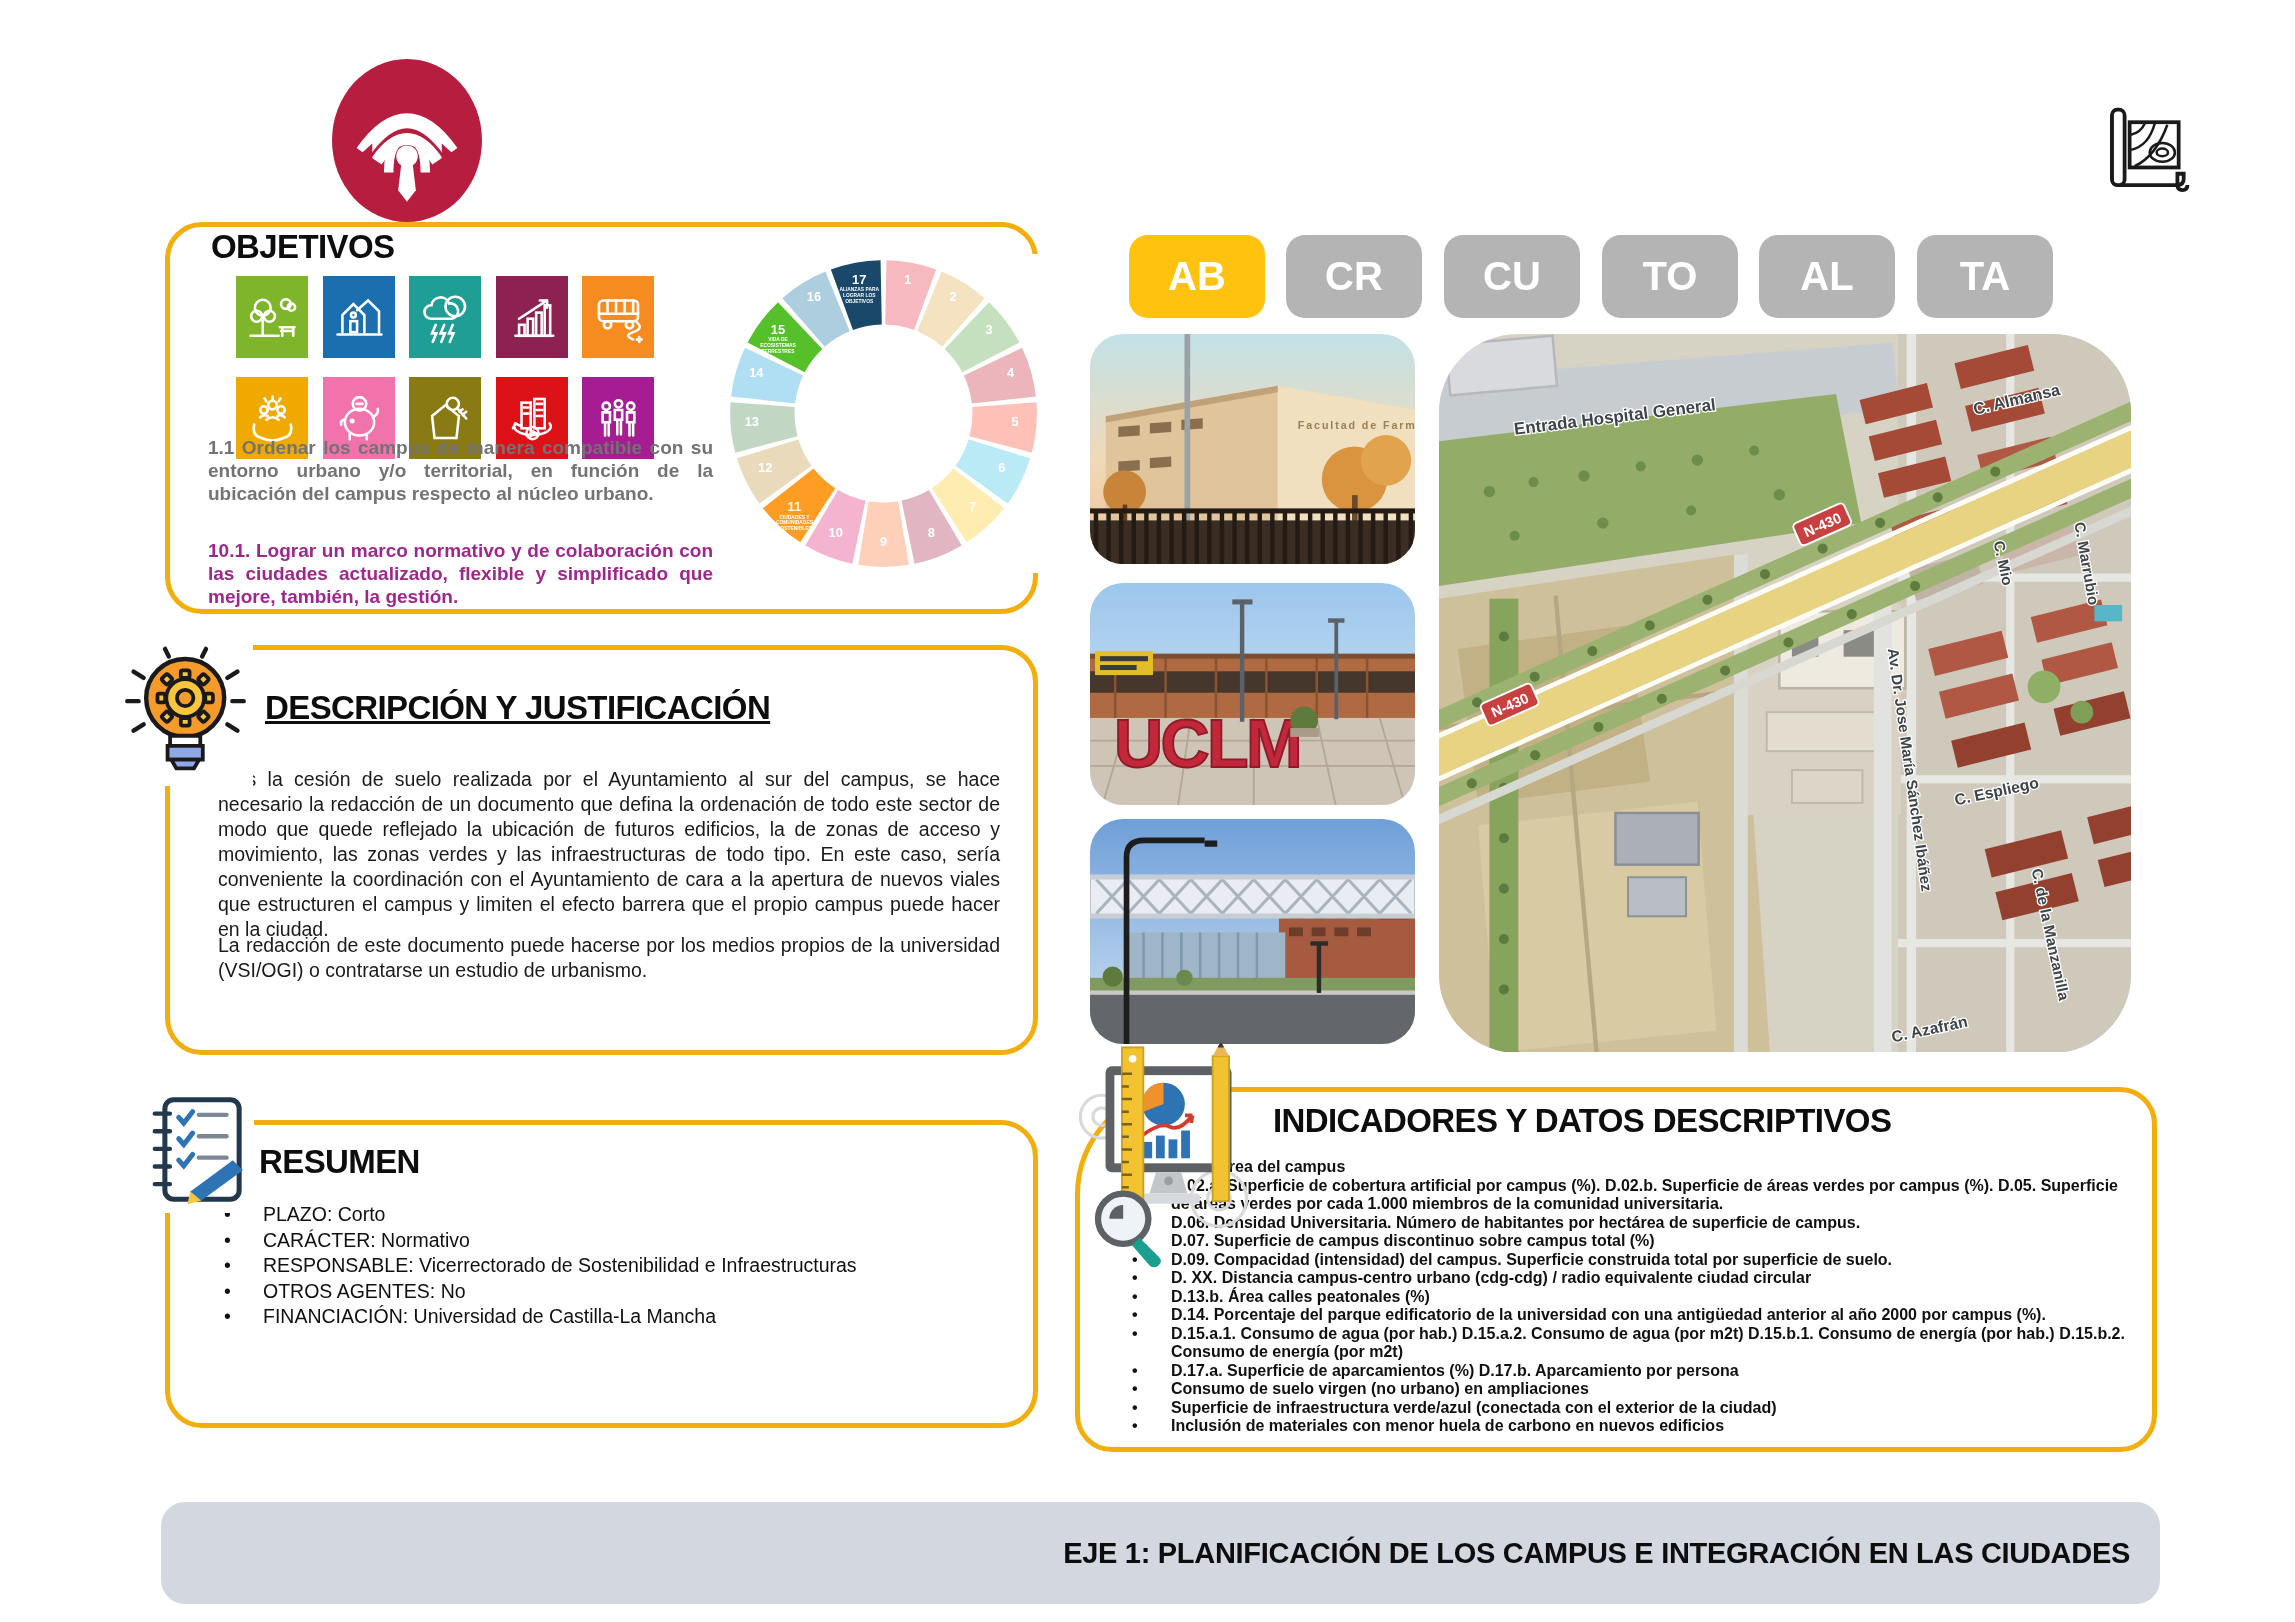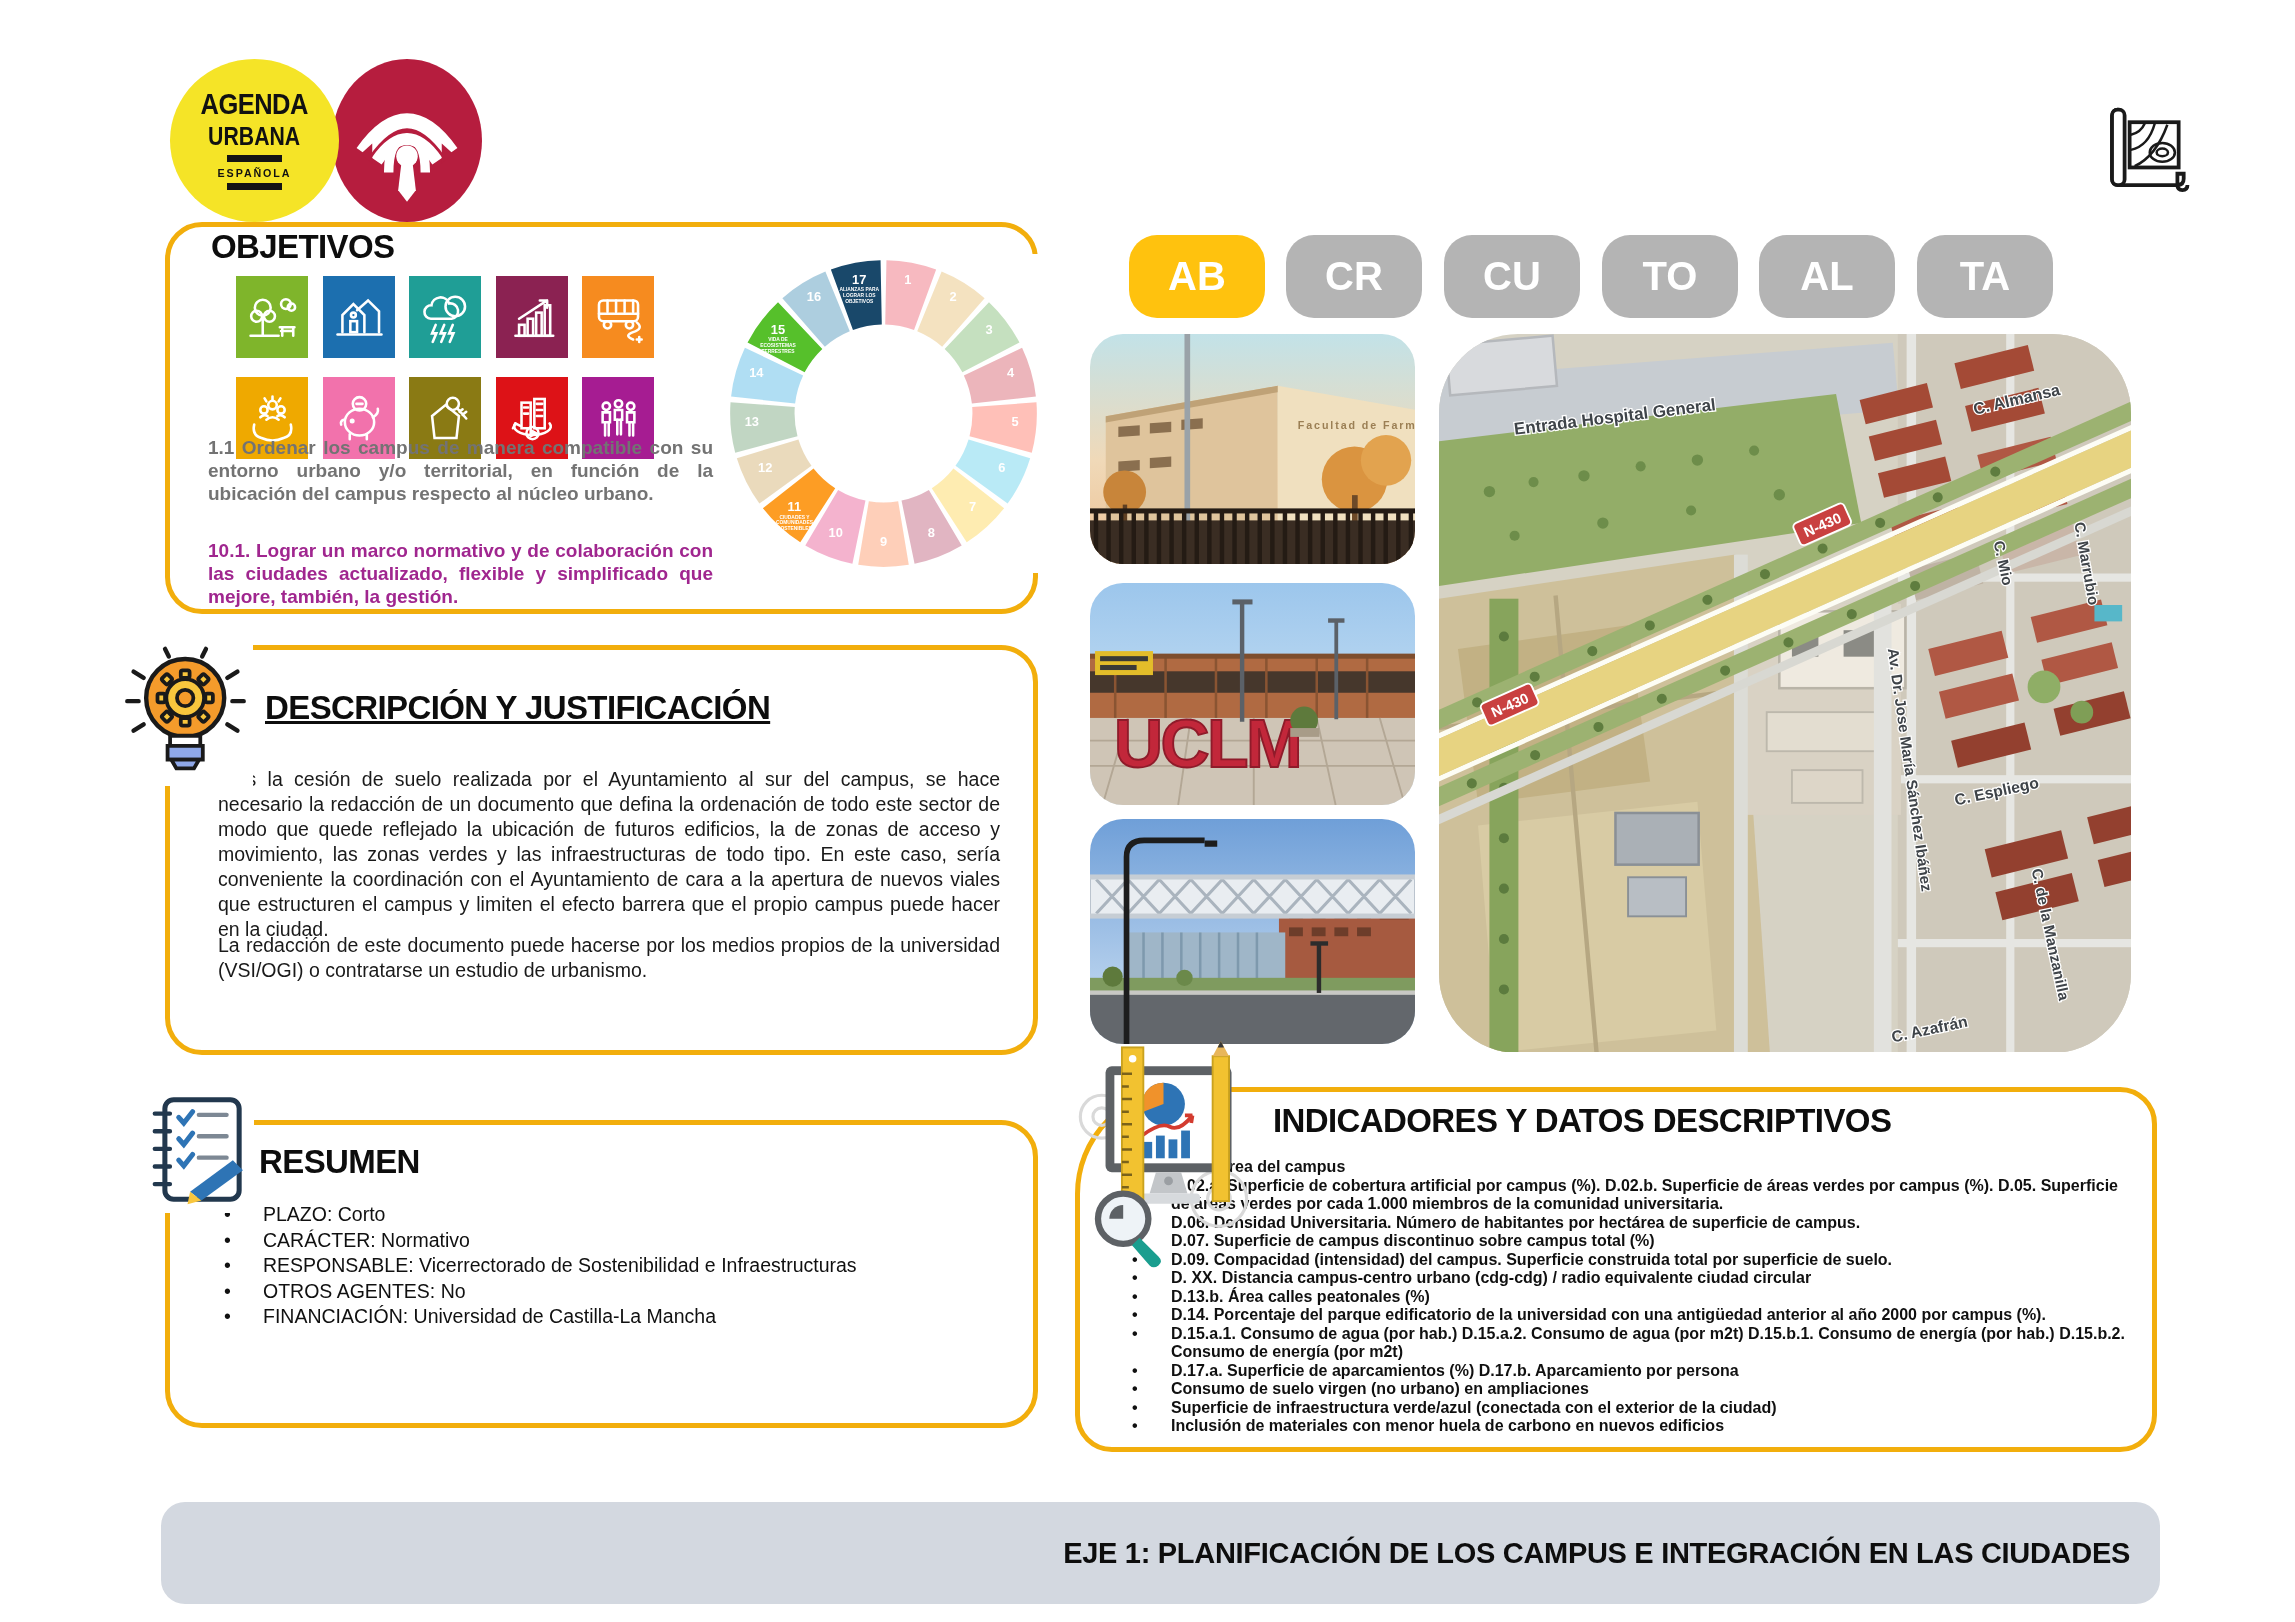--- a/index.html
+++ b/index.html
@@ -48,21 +48,21 @@
   
   .notebook-icon{left:144px;top:1090px;width:110px;height:123px;background:#fff;z-index:4;
                  display:flex;align-items:center;justify-content:center;}
   .resumen-panel{left:165px;top:1120px;width:873px;height:308px;}
   .resumen-title{left:259px;top:1143px;font-size:33px;}
   .resumen-list{left:224px;top:1202px;width:776px;list-style:none;margin:0;padding:0;}
   .resumen-list li{position:relative;padding-left:39px;font-size:19.5px;line-height:25.5px;font-weight:400;color:#101010;}
   .resumen-list li::before{content:"•";position:absolute;left:0;top:0;font-size:19.5px;}
 
   
-  .tab{top:235px;width:136px;height:83px;border-radius:28px;background:#B4B4B4;color:#fff;
+  .tab{top:235px;width:136px;height:83px;border-radius:19px;background:#B4B4B4;color:#fff;
        display:flex;align-items:center;justify-content:center;font-size:40px;font-weight:700;cursor:pointer;}
   .tab.active{background:#FFC20E;}
 
   
   .photo{left:1090px;width:325px;border-radius:33px;overflow:hidden;}
   .photo svg{display:block;width:100%;height:100%;}
   .map-box{left:1439px;top:334px;width:692px;height:719px;border-radius:79px;overflow:hidden;}
   .map-label{font-weight:600;fill:#3f4449;stroke:#ffffff;stroke-width:4px;paint-order:stroke;}
 
   
@@ -78,27 +78,20 @@
   .footer-bar{left:161px;top:1502px;width:1999px;height:102px;background:#D3D8E0;border-radius:24px;
               display:flex;align-items:center;justify-content:flex-end;}
   .footer-text{margin-right:30px;font-size:29px;font-weight:700;letter-spacing:-0.3px;color:#0d0d0d;}
 </style>
 </head>
 <body>
 
 <div id="page">
 
 
-  <div class="abs logo-yellow">
-    <div class="l1">AGENDA</div>
-    <div class="l2">URBANA</div>
-    <div class="bar"></div>
-    <div class="l3">ESPAÑOLA</div>
-    <div class="bar"></div>
-  </div>
 
   <div class="abs logo-red">
     <svg width="120" height="132" viewBox="0 0 190 200">
       <path d="M25,118 Q95,18 165,118" fill="none" stroke="#fff" stroke-width="24"></path>
       <path d="M47,132 Q95,62 143,132" fill="none" stroke="#fff" stroke-width="19"></path>
       <path d="M66,150 Q66,96 95,96 Q124,96 124,150" fill="none" stroke="#fff" stroke-width="15"></path>
       <circle cx="95" cy="124" r="17" fill="#fff"></circle>
       <path d="M86,136 L104,136 L109,178 L95,196 L81,178 Z" fill="#fff"></path>
       <path d="M22,120 L40,104 L40,136 Z" fill="#B61D3E"></path>
       <path d="M168,120 L150,104 L150,136 Z" fill="#B61D3E"></path>

